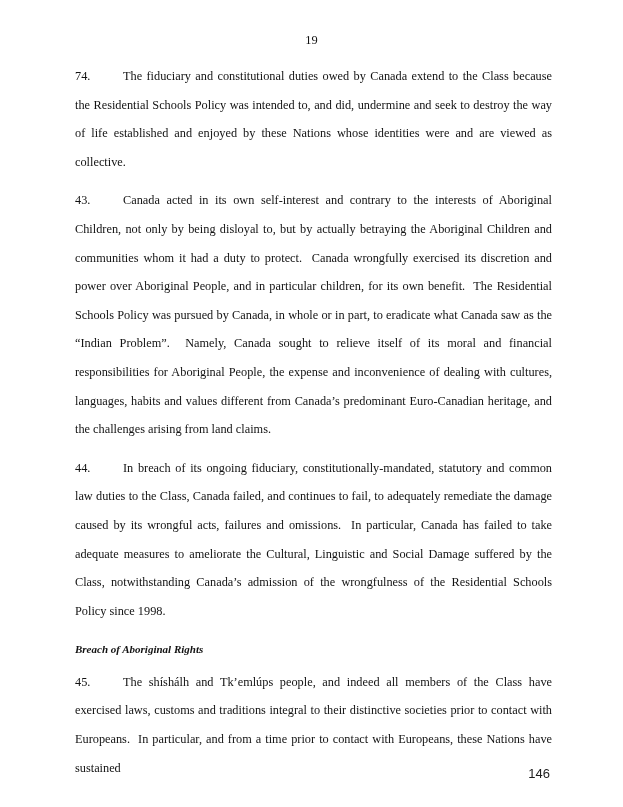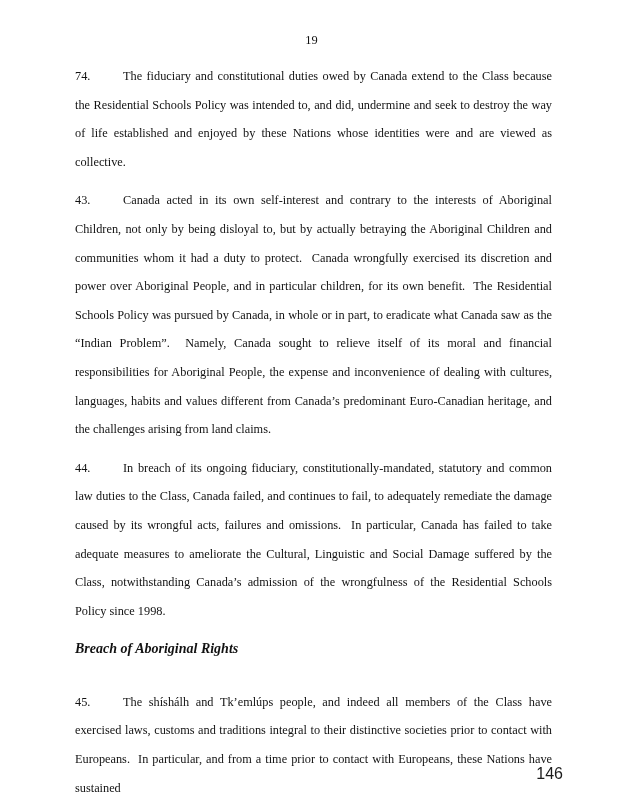--- a/index.html
+++ b/index.html
@@ -41,33 +41,33 @@
     display: inline-block;
     width: 48px;
   }
   .para .ptext {
     white-space: pre-wrap;
   }
   .para.justify-last {
     text-align-last: justify;
   }
   .section-heading {
-    margin: 10px 0 24px 0;
-    font-size: 14px;
+    margin: 10px 0 4px 0;
+    font-size: 11px;
     line-height: 28.6px;
     font-weight: bold;
     font-style: italic;
     text-align: left;
   }
   .stamp-number {
     position: absolute;
     top: 767px;
-    right: 60px;
+    right: 73px;
     font-family: "Liberation Sans", sans-serif;
-    font-size: 16px;
+    font-size: 13px;
     line-height: 14px;
     color: #1c1c1c;
   }
 </style>
 </head>
 <body>
 
 <div class="page">
 
   <div class="page-number-top">19</div>

